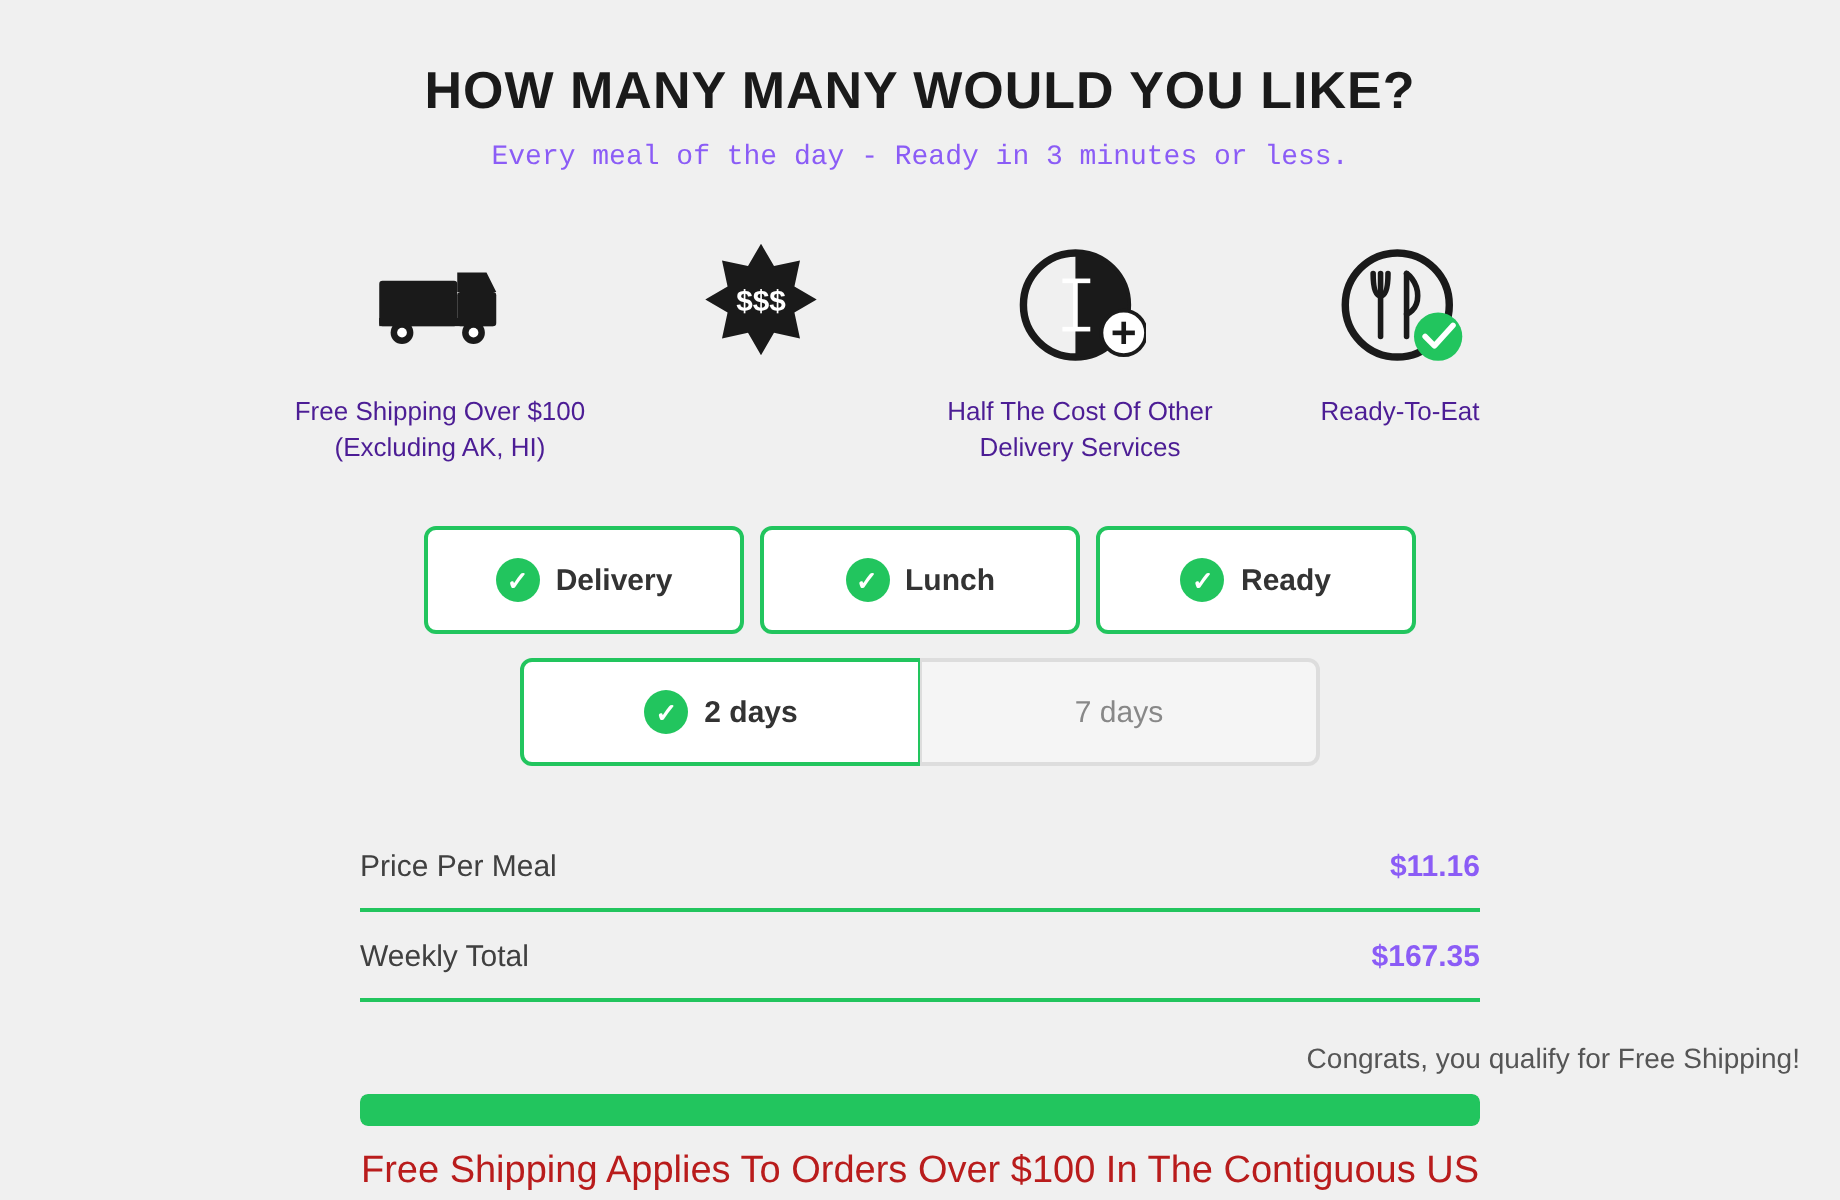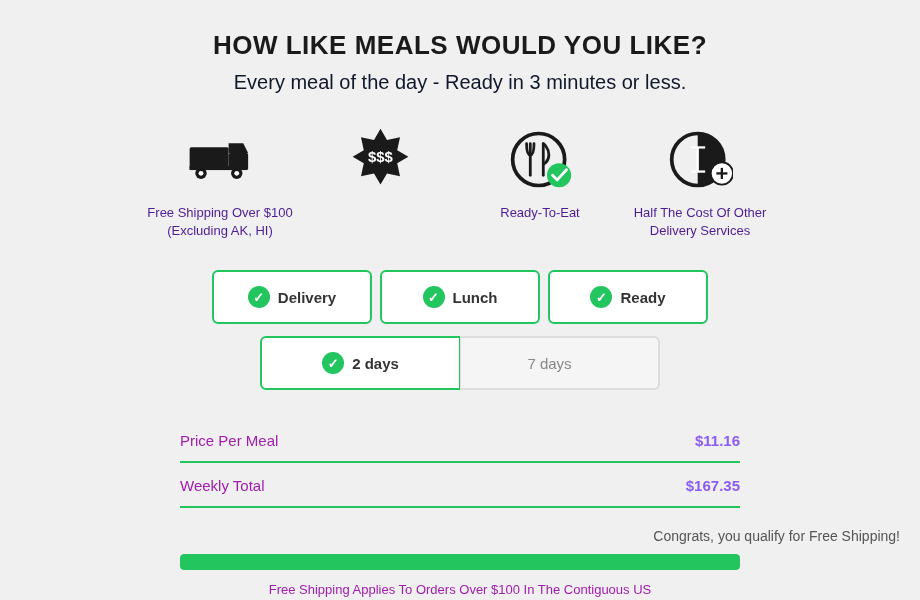--- a/index.html
+++ b/index.html
@@ -21,23 +21,24 @@
     .main-title {
       text-align: center;
       font-size: 26px;
       font-weight: 900;
       color: #1a1a1a;
       letter-spacing: 0.5px;
       margin-bottom: 10px;
     }
     .subtitle {
       text-align: center;
-      font-size: 20px;
-      color: #0f172a;
+      font-size: 14px;
+      color: #8b5cf6;
       margin-bottom: 30px;
+      font-family: Liberation Mono, monospace;
     }
     .features {
       display: flex;
       justify-content: center;
       gap: 10px;
       margin-bottom: 30px;
     }
     .feature-item {
       display: flex;
       flex-direction: column;
@@ -127,38 +128,37 @@
     }
     .days-btn:last-child {
       border-radius: 0 6px 6px 0;
       border-left: 1px solid #22c55e;
     }
     .days-btn.unselected {
       background: #f5f5f5;
       border-color: #ddd;
       color: #888;
       font-weight: 400;
-      padding-left: 10px;
     }
     
     .pricing-section {
       max-width: 560px;
       margin: 0 auto 20px;
     }
     .pricing-row {
       display: flex;
       justify-content: space-between;
       align-items: center;
       padding: 12px 0;
       border-bottom: 2px solid #22c55e;
       margin-bottom: 2px;
     }
     .pricing-label {
       font-size: 15px;
-      color: #a21caf;
+      color: #404040;
     }
     .pricing-value {
       font-size: 15px;
       font-weight: 700;
       color: #8b5cf6;
     }
     .congrats-text {
       text-align: right;
       font-size: 14px;
       color: #555;
@@ -174,30 +174,30 @@
       overflow: hidden;
     }
     .progress-bar-fill {
       height: 100%;
       background: #22c55e;
       border-radius: 4px;
       width: 100%;
     }
     .free-shipping-note {
       text-align: center;
-      font-size: 13px;
-      color: #a21caf;
+      font-size: 19px;
+      color: #b91c1c;
       margin-top: 8px;
     }
   </style>
 </head>
 <body>
 
 <div class="container">
-  <h1 class="main-title">HOW LIKE MEALS WOULD YOU LIKE?</h1>
+  <h1 class="main-title">HOW MANY MANY WOULD YOU LIKE?</h1>
   <p class="subtitle">Every meal of the day - Ready in 3 minutes or less.</p>
 
   <div class="features">
 
     <div class="feature-item">
       <div class="feature-icon">
         <svg viewBox="0 0 80 60" fill="none" xmlns="http://www.w3.org/2000/svg">
           <rect x="2" y="15" width="48" height="28" rx="2" fill="#1a1a1a"></rect>
           <rect x="50" y="22" width="24" height="21" rx="2" fill="#1a1a1a"></rect>
           <polygon points="50,22 74,22 68,10 50,10" fill="#1a1a1a"></polygon>
@@ -211,35 +211,20 @@
       <span class="feature-label">Free Shipping Over $100<br>(Excluding AK, HI)</span>
     </div>
 
     <div class="feature-item">
       <div class="feature-icon">
         <svg viewBox="0 0 70 70" fill="none" xmlns="http://www.w3.org/2000/svg">
           <polygon points="35,2 42,14 56,11 53,25 65,32 53,39 56,53 42,50 35,62 28,50 14,53 17,39 5,32 17,25 14,11 28,14" fill="#1a1a1a"></polygon>
           <text x="35" y="38" text-anchor="middle" fill="white" font-size="16" font-weight="bold" font-family="Arial">$$$</text>
         </svg>
       </div>
-    </div>
-
-    <div class="feature-item">
-      <div class="feature-icon">
-        <svg viewBox="0 0 70 70" fill="none" xmlns="http://www.w3.org/2000/svg">
-          <circle cx="33" cy="35" r="28" stroke="#1a1a1a" stroke-width="4" fill="none"></circle>
-          <line x1="24" y1="18" x2="24" y2="52" stroke="#1a1a1a" stroke-width="3" stroke-linecap="round"></line>
-          <path d="M20 18 Q20 30 24 30 Q28 30 28 18" stroke="#1a1a1a" stroke-width="3" fill="none" stroke-linecap="round"></path>
-          <line x1="38" y1="18" x2="38" y2="52" stroke="#1a1a1a" stroke-width="3" stroke-linecap="round"></line>
-          <path d="M38 18 C38 18 44 22 44 30 C44 38 38 40 38 40" stroke="#1a1a1a" stroke-width="3" fill="none" stroke-linecap="round"></path>
-          <circle cx="55" cy="52" r="13" fill="#22c55e"></circle>
-          <polyline points="48,52 53,57 63,46" stroke="white" stroke-width="3" fill="none" stroke-linecap="round" stroke-linejoin="round"></polyline>
-        </svg>
-      </div>
-      <span class="feature-label">Ready-To-Eat</span>
     </div>
 
     <div class="feature-item">
       <div class="feature-icon">
         <svg viewBox="0 0 70 70" fill="none" xmlns="http://www.w3.org/2000/svg">
           <circle cx="32" cy="35" r="28" stroke="#1a1a1a" stroke-width="4" fill="none"></circle>
           <circle cx="32" cy="35" r="28" fill="#1a1a1a" clip-path="url(#half)"></circle>
           <defs>
             <clipPath id="half">
               <rect x="32" y="0" width="36" height="70"></rect>
@@ -248,20 +233,35 @@
           <line x1="25" y1="22" x2="40" y2="22" stroke="white" stroke-width="2.5"></line>
           <line x1="32" y1="22" x2="32" y2="48" stroke="white" stroke-width="2.5"></line>
           <line x1="25" y1="48" x2="40" y2="48" stroke="white" stroke-width="2.5"></line>
           <circle cx="58" cy="50" r="12" fill="white" stroke="#1a1a1a" stroke-width="2"></circle>
           <line x1="52" y1="50" x2="64" y2="50" stroke="#1a1a1a" stroke-width="2.5"></line>
           <line x1="58" y1="44" x2="58" y2="56" stroke="#1a1a1a" stroke-width="2.5"></line>
         </svg>
       </div>
       <span class="feature-label">Half The Cost Of Other Delivery Services</span>
     </div>
+
+    <div class="feature-item">
+      <div class="feature-icon">
+        <svg viewBox="0 0 70 70" fill="none" xmlns="http://www.w3.org/2000/svg">
+          <circle cx="33" cy="35" r="28" stroke="#1a1a1a" stroke-width="4" fill="none"></circle>
+          <line x1="24" y1="18" x2="24" y2="52" stroke="#1a1a1a" stroke-width="3" stroke-linecap="round"></line>
+          <path d="M20 18 Q20 30 24 30 Q28 30 28 18" stroke="#1a1a1a" stroke-width="3" fill="none" stroke-linecap="round"></path>
+          <line x1="38" y1="18" x2="38" y2="52" stroke="#1a1a1a" stroke-width="3" stroke-linecap="round"></line>
+          <path d="M38 18 C38 18 44 22 44 30 C44 38 38 40 38 40" stroke="#1a1a1a" stroke-width="3" fill="none" stroke-linecap="round"></path>
+          <circle cx="55" cy="52" r="13" fill="#22c55e"></circle>
+          <polyline points="48,52 53,57 63,46" stroke="white" stroke-width="3" fill="none" stroke-linecap="round" stroke-linejoin="round"></polyline>
+        </svg>
+      </div>
+      <span class="feature-label">Ready-To-Eat</span>
+    </div>
   </div>
 
   <div class="meal-buttons">
     <button class="meal-btn selected">
       <span class="check-icon">✓</span>
       <span>Delivery</span>
     </button>
     <button class="meal-btn selected">
       <span class="check-icon">✓</span>
       <span>Lunch</span>

